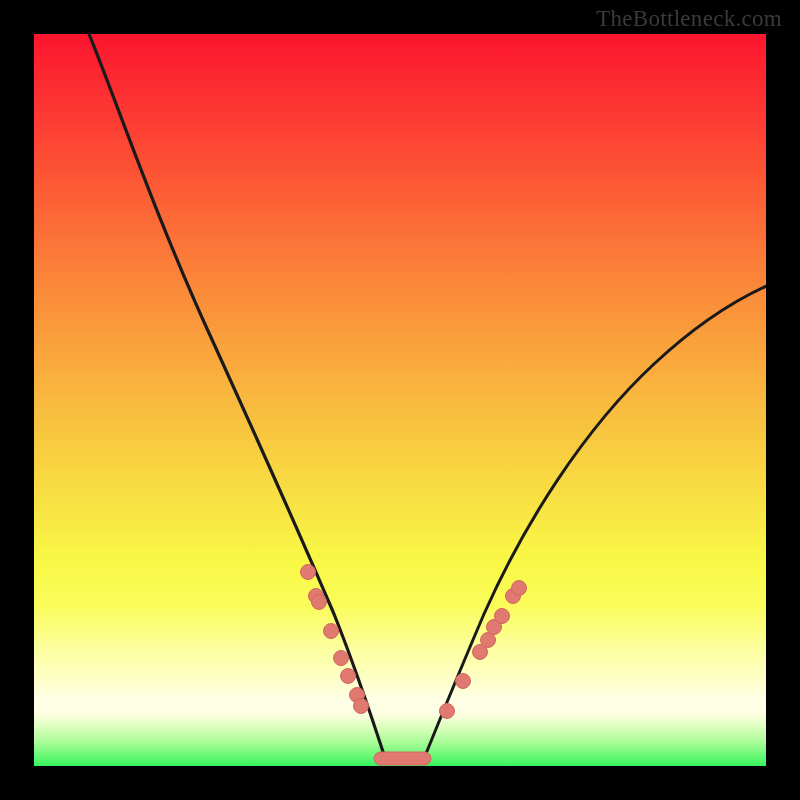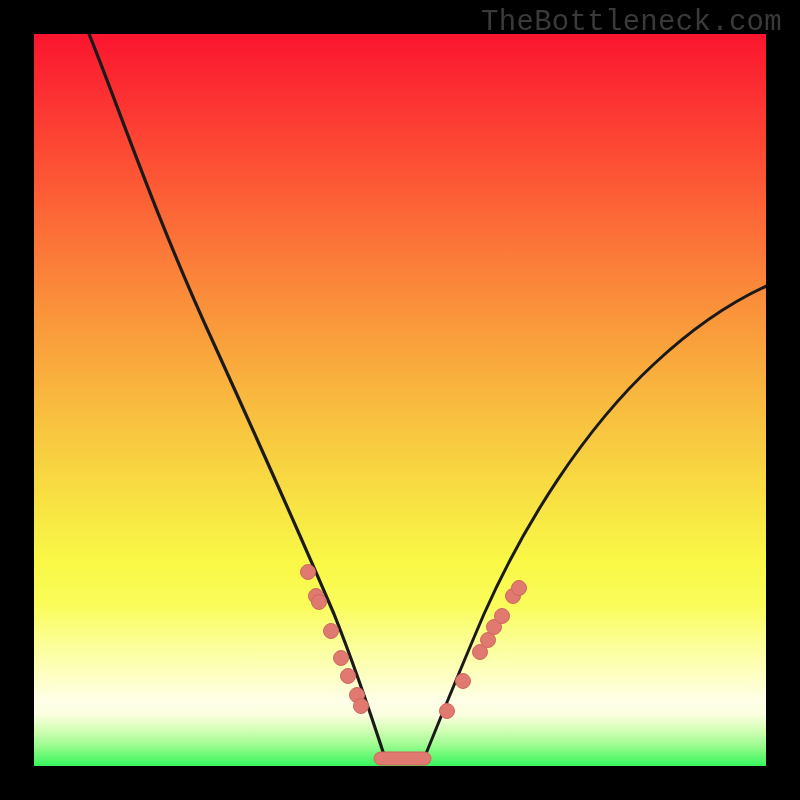--- a/index.html
+++ b/index.html
@@ -2,22 +2,22 @@
 <html><head>
   <meta charset="utf-8">
   <style>
     * { margin: 0; padding: 0; box-sizing: border-box; }
     body { width: 800px; height: 800px; background: #000; position: relative; }
     .watermark {
       position: absolute;
       top: 6px;
       right: 18px;
       color: #3a3a3a;
-      font-family: Liberation Mono, monospace;
-      font-size: 29px;
+      font-family: Liberation Serif, serif;
+      font-size: 23px;
       font-weight: 500;
       letter-spacing: 0.3px;
       z-index: 10;
       text-align: right;
     }
     .chart-frame {
       position: absolute;
       top: 34px;
       left: 34px;
       width: 732px;

